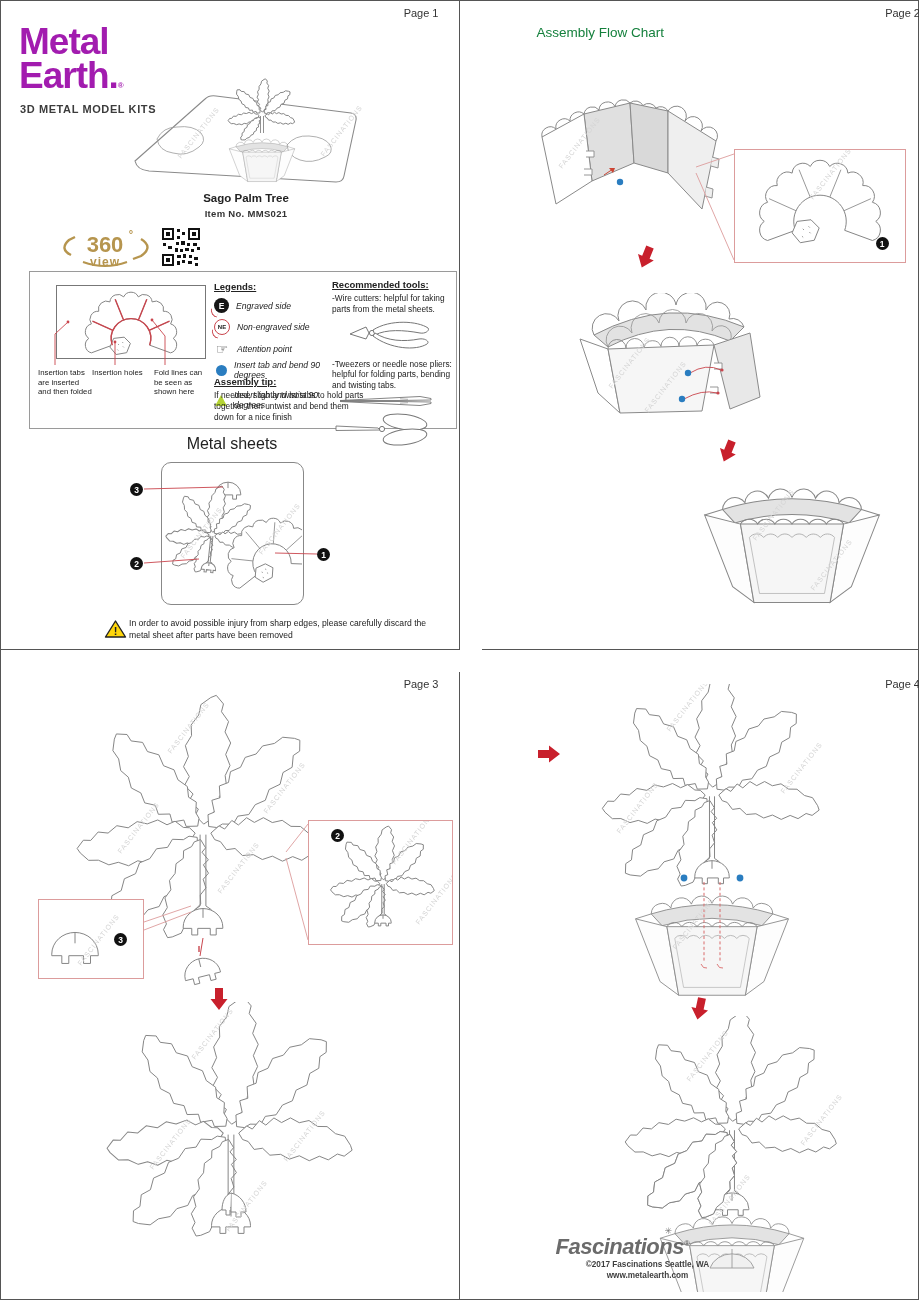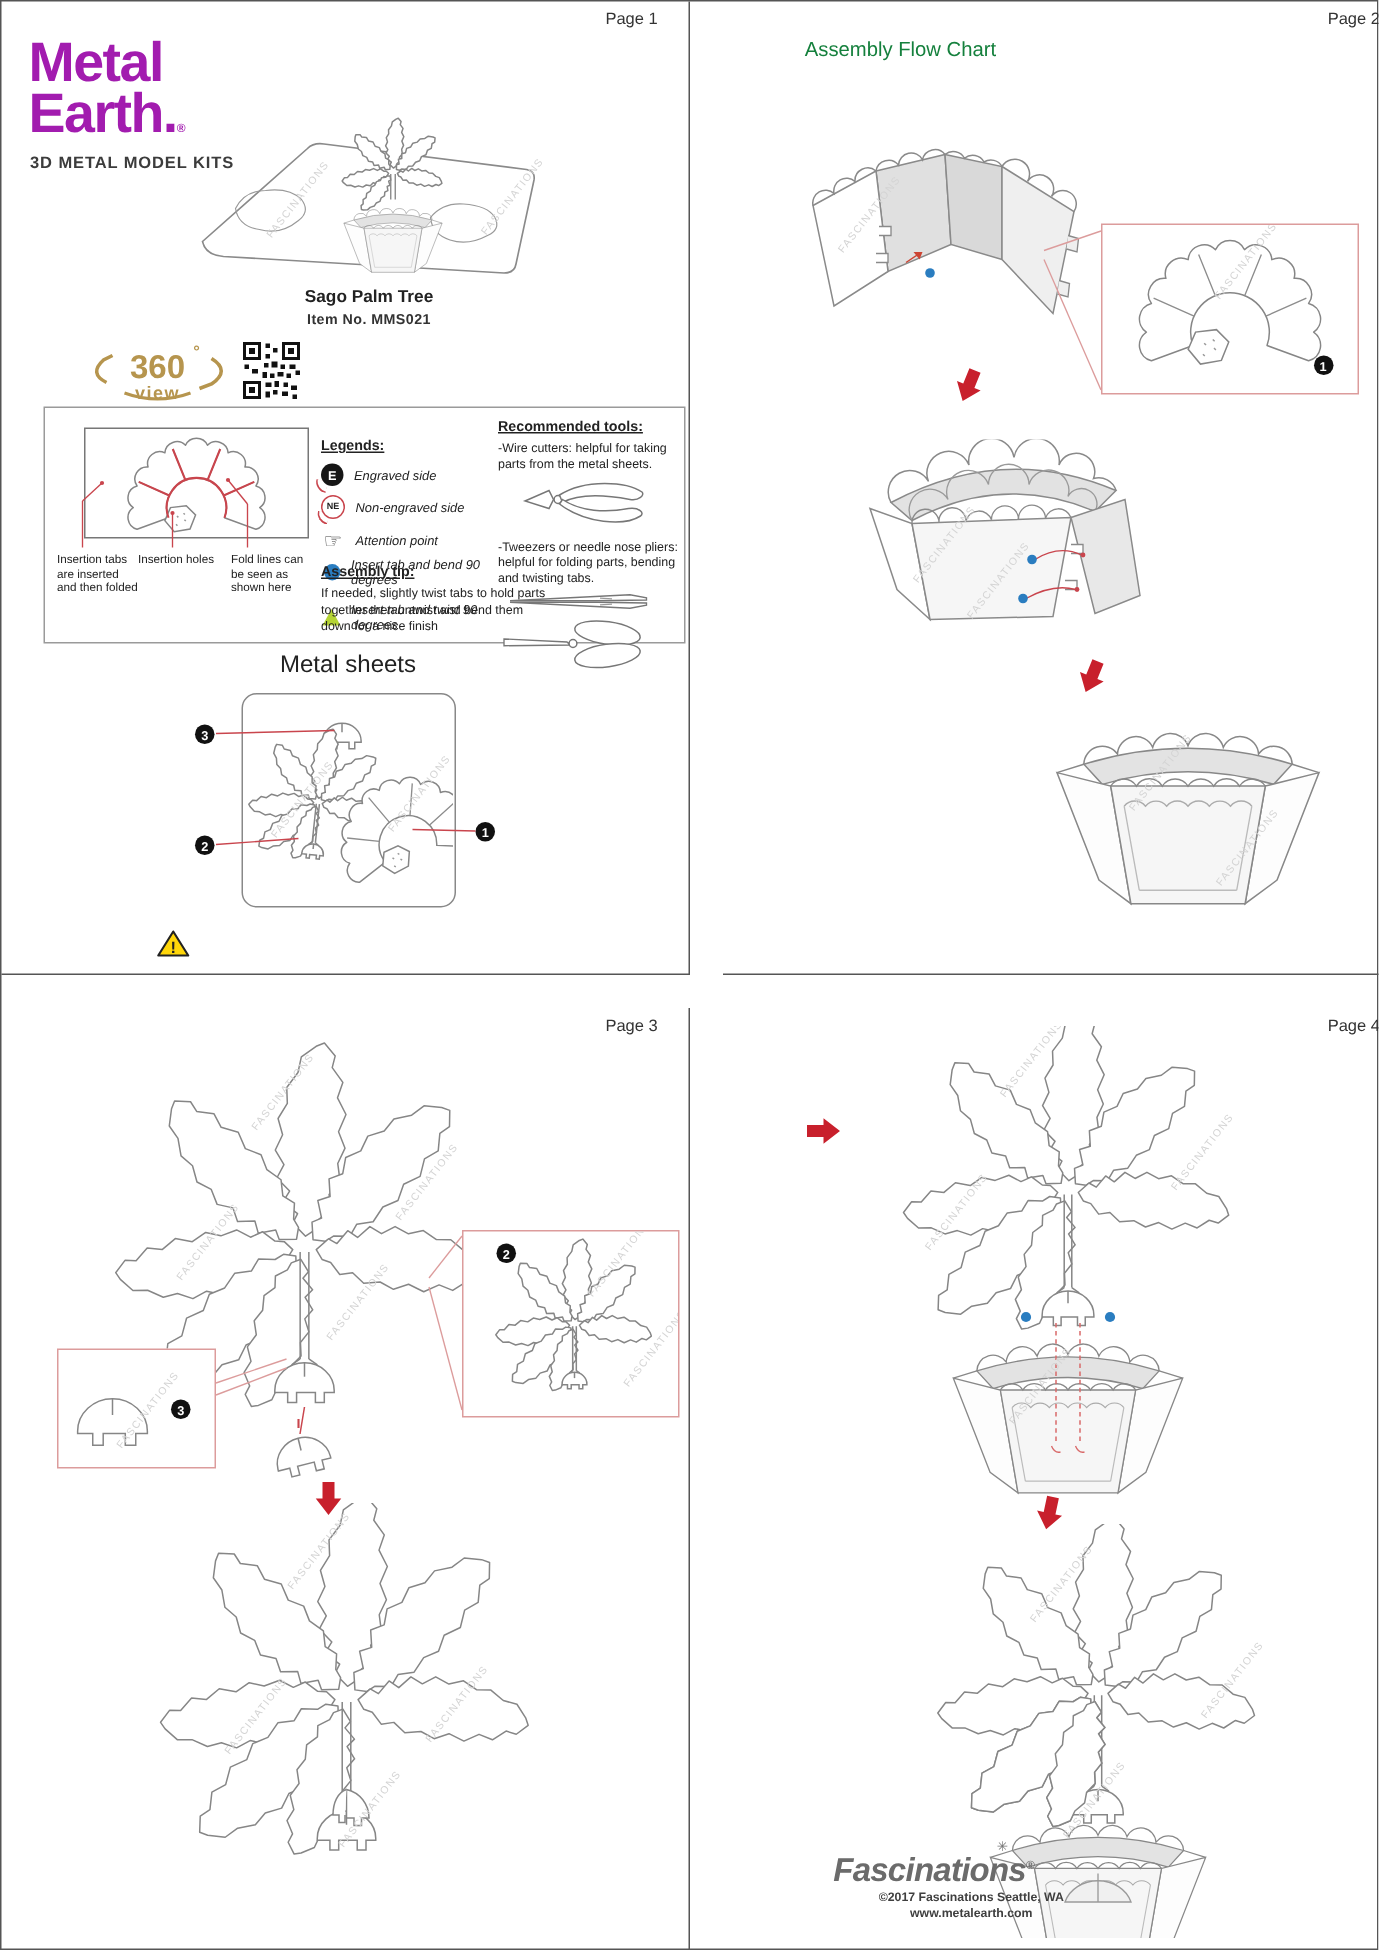--- a/index.html
+++ b/index.html
@@ -194,21 +194,21 @@
         <g fill="#c9454d">
           <circle cx="38" cy="50" r="1.4"></circle>
             <circle cx="85" cy="70" r="1.4"></circle>
             <circle cx="122" cy="48" r="1.4"></circle>
         </g>
       </svg>
       <div class="ld-label" style="left:8px;top:96px;width:56px">Insertion tabs are inserted and then folded</div>
       <div class="ld-label" style="left:62px;top:96px;width:60px">Insertion holes</div>
       <div class="ld-label" style="left:124px;top:96px;width:50px">Fold lines can be seen as shown here</div>
 
-      <div class="abs" style="left:184px;top:20px;width:118px">
+      <div class="abs" style="left:184px;top:9px;width:118px">
         <div class="col-title">Legends:</div>
         <div class="legend-item">
           <span class="badge">
               <span class="btail"></span>
               <span>E</span>
             </span>
           <span class="lab">Engraved side</span>
         </div>
         <div class="legend-item">
           <span class="badge ne">
@@ -273,20 +273,21 @@
       </svg>
     </div>
     <span class="num-badge" style="left:129px;top:482px">3</span>
     <span class="num-badge" style="left:129px;top:556px">2</span>
     <span class="num-badge" style="left:316px;top:547px">1</span>
 
     <svg class="abs" style="left:103px;top:618px" width="23" height="20" viewBox="0 0 23 20">
       <polygon points="11.5,2 21.5,18 1.5,18" fill="#ffd60a" stroke="#222" stroke-width="1.4" stroke-linejoin="round"></polygon>
       <text x="11.5" y="16" text-anchor="middle" font-size="11" font-weight="bold" fill="#222">!</text>
     </svg>
+    <div class="warning-text">In order to avoid possible injury from sharp edges, please carefully discard the metal sheet after parts have been removed</div>
 
     <svg class="overlay">
       <g stroke="#c9454d" stroke-width="0.9">
         <line x1="143" y1="488" x2="222" y2="486"></line>
         <line x1="143" y1="562" x2="198" y2="558"></line>
         <line x1="274" y1="552" x2="316" y2="553"></line>
       </g>
     </svg>
   </div>
 

